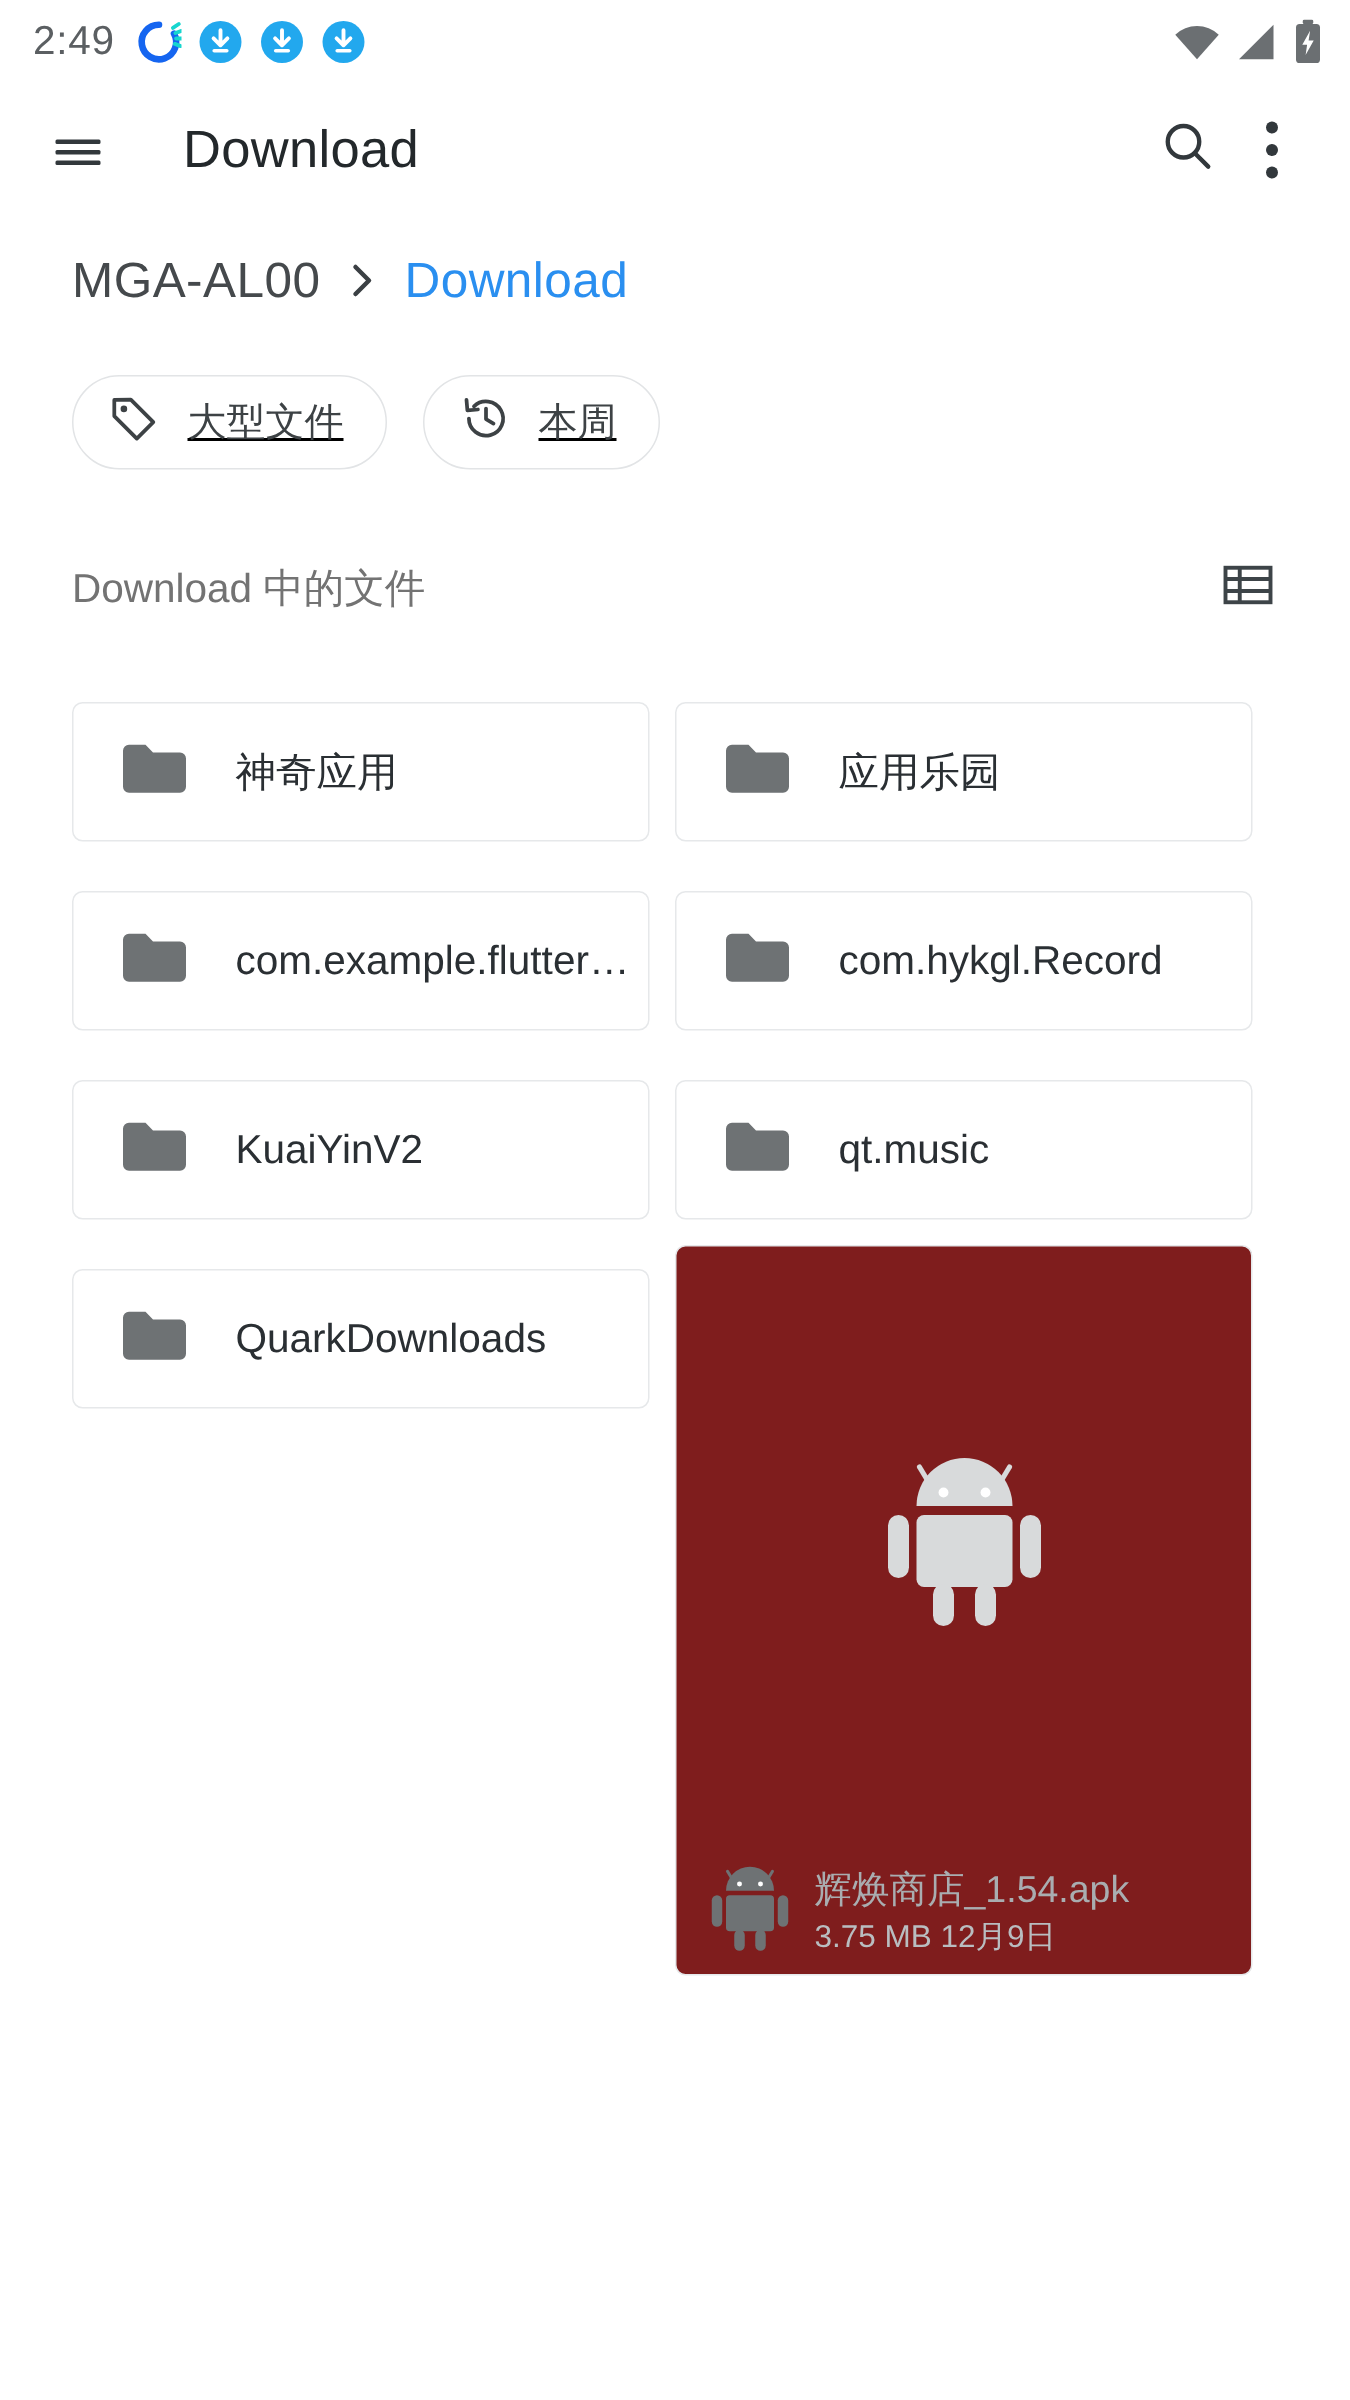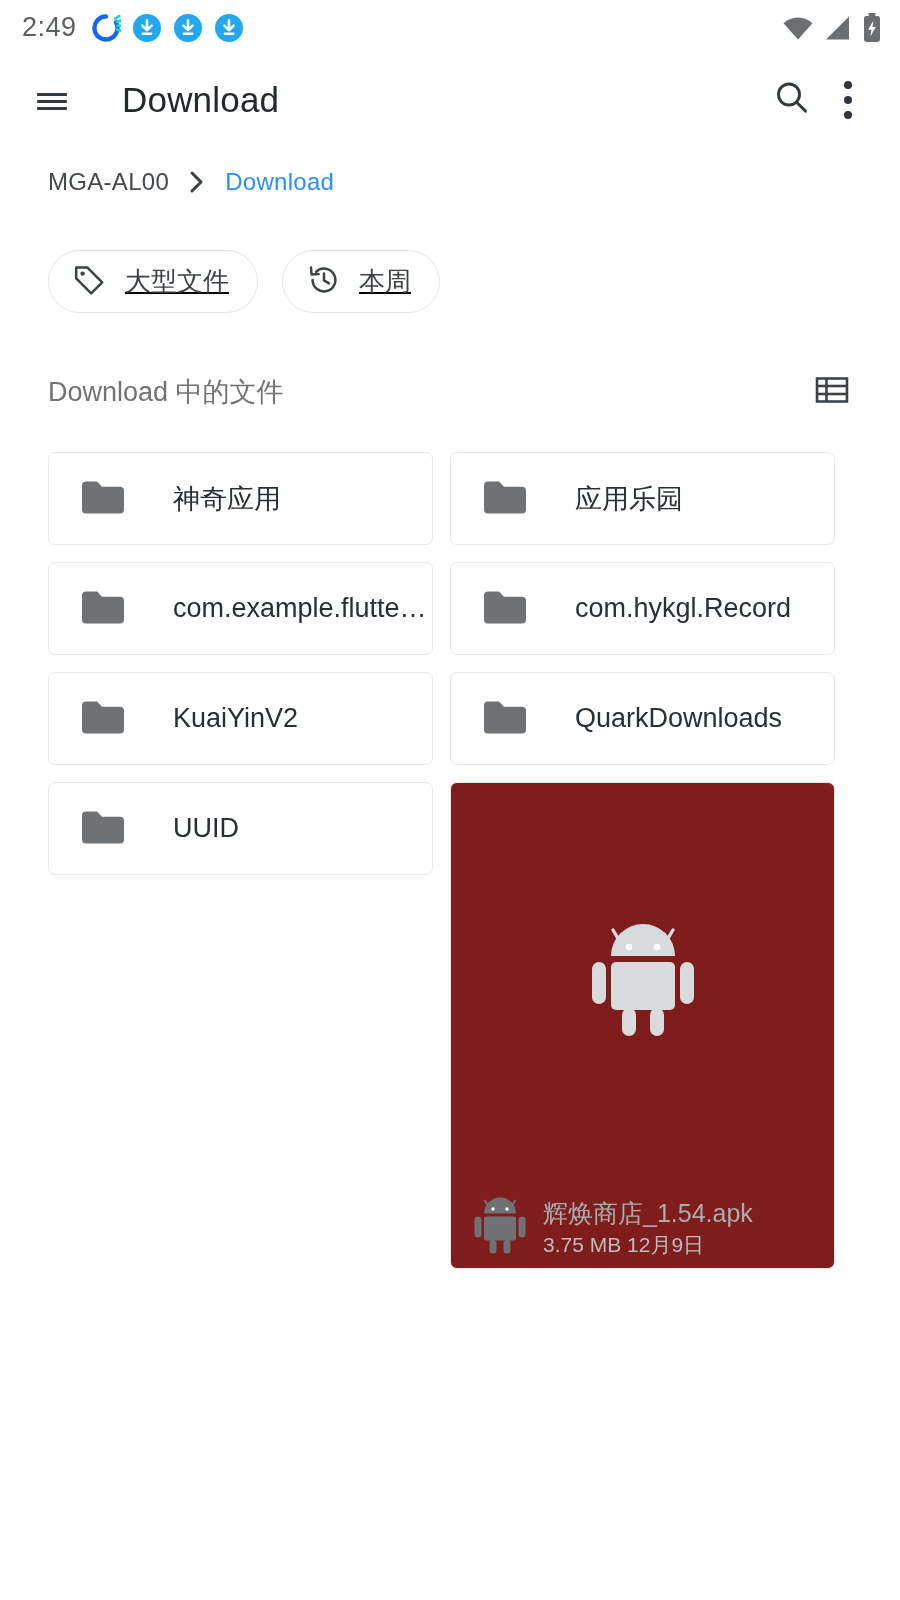--- a/index.html
+++ b/index.html
@@ -56,21 +56,21 @@
     background:#32383c;
   }
   .kebab i:nth-child(1){ top:0; }
   .kebab i:nth-child(2){ top:15px; }
   .kebab i:nth-child(3){ top:30px; }
 
   
   .breadcrumb {
     position:absolute; top:168px; left:48px;
     display:flex; align-items:center; gap:0;
-    font-size:24px;
+    font-size:33px;
   }
   .crumb-root { color:#45494c; letter-spacing:.3px; }
   .crumb-sep { margin:0 18px; display:flex; align-items:center; }
   .crumb-current { color:#2a8ff0; letter-spacing:.3px; }
 
   
   .chips { position:absolute; top:250px; left:48px; display:flex; gap:24px; }
   .chip {
     display:flex; align-items:center; gap:18px;
     height:63px; padding:0 28px 0 24px;
@@ -92,22 +92,23 @@
   .grid {
     position:absolute; top:452px; left:48px;
     width:804px;
     display:flex; flex-wrap:wrap; gap:17px;
   }
   .card-folder {
     width:385px; height:93px;
     border:1.4px solid #e6e8ea; border-radius:7px;
     background:#fff;
     display:flex; align-items:center;
-    padding-left:31px; gap:47px;
+    padding-left:31px; gap:31px;
     cursor:pointer;
+    margin-top:16px;
   }
   .folder-ico { flex:0 0 auto; }
   .folder-name {
     font-size:27px; color:#2a2f33;
     white-space:nowrap; overflow:hidden; text-overflow:ellipsis;
     max-width:270px;
   }
 
   
   .card-file {
@@ -309,38 +310,38 @@
 
     <div class="card-folder">
       <span class="folder-ico">
         <svg width="46" height="38" viewBox="0 0 46 38">
           <path d="M2 7.5 a4 4 0 0 1 4-4 h11 l5 5.2 h18 a4 4 0 0 1 4 4 v18.8 a4 4 0 0 1 -4 4 h-34 a4 4 0 0 1 -4 -4 Z" fill="#6e7274"></path>
         </svg>
       </span>
       <span class="folder-name">KuaiYinV2</span>
     </div>
 
+    <div class="card-folder">
+      <span class="folder-ico">
+        <svg width="46" height="38" viewBox="0 0 46 38">
+          <path d="M2 7.5 a4 4 0 0 1 4-4 h11 l5 5.2 h18 a4 4 0 0 1 4 4 v18.8 a4 4 0 0 1 -4 4 h-34 a4 4 0 0 1 -4 -4 Z" fill="#6e7274"></path>
+        </svg>
+      </span>
+      <span class="folder-name">qt.music</span>
+    </div>
 
     <div class="card-folder">
       <span class="folder-ico">
         <svg width="46" height="38" viewBox="0 0 46 38">
           <path d="M2 7.5 a4 4 0 0 1 4-4 h11 l5 5.2 h18 a4 4 0 0 1 4 4 v18.8 a4 4 0 0 1 -4 4 h-34 a4 4 0 0 1 -4 -4 Z" fill="#6e7274"></path>
         </svg>
       </span>
       <span class="folder-name">QuarkDownloads</span>
     </div>
 
-    <div class="card-folder">
-      <span class="folder-ico">
-        <svg width="46" height="38" viewBox="0 0 46 38">
-          <path d="M2 7.5 a4 4 0 0 1 4-4 h11 l5 5.2 h18 a4 4 0 0 1 4 4 v18.8 a4 4 0 0 1 -4 4 h-34 a4 4 0 0 1 -4 -4 Z" fill="#6e7274"></path>
-        </svg>
-      </span>
-      <span class="folder-name">UUID</span>
-    </div>
 
     <div class="card-file">
       <div class="file-thumb">
         <span>
           <svg width="108" height="118" viewBox="0 0 108 118">
             <g fill="#d8dadb">
               <path d="M30 18 L24 8" stroke="#d8dadb" stroke-width="3.4" stroke-linecap="round" fill="none"></path>
               <path d="M78 18 L84 8" stroke="#d8dadb" stroke-width="3.4" stroke-linecap="round" fill="none"></path>
               <path d="M22 34 a32 32 0 0 1 64 0 Z"></path>
               <circle cx="40" cy="25" r="3.3" fill="#ffffff"></circle>

